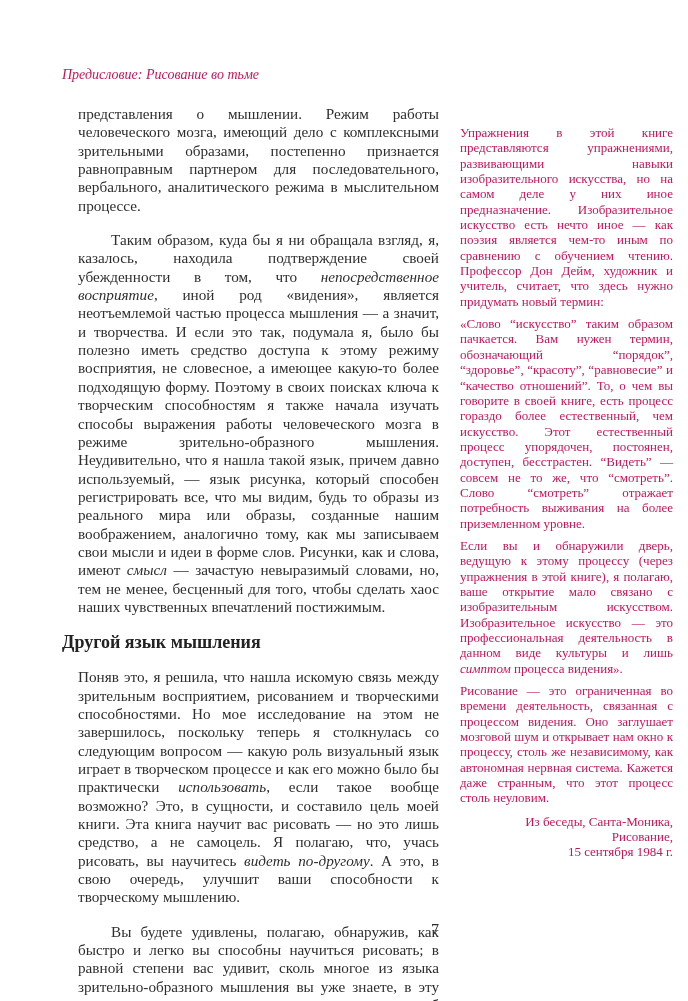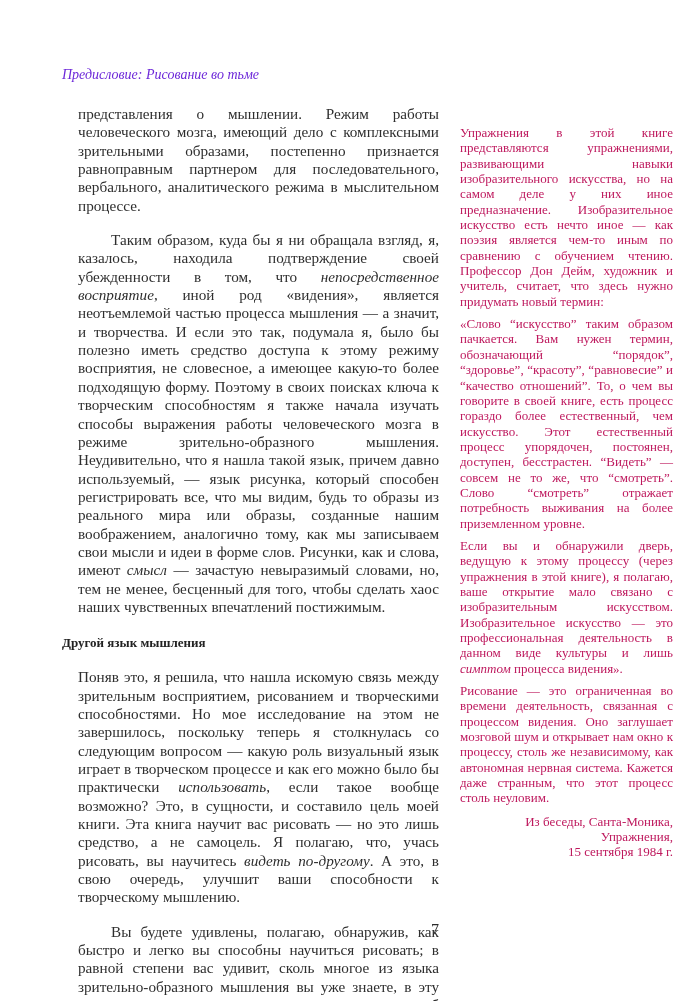--- a/index.html
+++ b/index.html
@@ -1,22 +1,22 @@
 <!DOCTYPE html>
 <html><head>
   <meta charset="utf-8">
   <style>
     html, body { margin: 0; padding: 0; background: #ffffff; }
     body { width: 688px; height: 1001px; position: relative; overflow: hidden;
       font-family: "Liberation Serif", "DejaVu Serif", serif; color: #2e2e2e; }
-    .running-head { position: absolute; left: 62px; top: 67px; font-style: italic; font-size: 14px; color: #6d28d9; }
+    .running-head { position: absolute; left: 62px; top: 67px; font-style: italic; font-size: 14px; color: #be185d; }
     .main { position: absolute; left: 62px; top: 89px; width: 393px; font-size: 15.2px; line-height: 18.35px; text-align: justify; hyphens: manual; }
     .main p { margin: 16px; }
     .main p.indent { text-indent: 33px; }
-    .main h2 { margin: 17px 0 0 0; font-size: 13px; line-height: 19px; font-weight: bold; color: #222; }
+    .main h2 { margin: 17px 0 0 0; font-size: 18px; line-height: 19px; font-weight: bold; color: #222; }
     .side { position: absolute; left: 460px; top: 125px; width: 213px; font-size: 13px; line-height: 15.35px; text-align: justify; color: #be185d; }
     .side p { margin: 0 0 7px 0; }
     .side p.source { text-align: right; margin-top: 8px; }
     .page-number { position: absolute; left: 431px; top: 921px; font-size: 16px; color: #2a2a2a; }
     em { }
   </style>
 </head>
 <body>
 
 <div class="running-head">Предисловие: Рисование во тьме</div>
@@ -33,18 +33,18 @@
   <p class="indent"><span>Вы будете удивлены, полагаю, обнаружив, как быстро и легко вы способны научиться рисовать; в равной степени вас удивит, сколь многое из языка зрительно-образного мышления вы уже знаете, в эту самую минуту, возможно, даже не догадываясь об этом. И я надеюсь, что вы также откроете для себя, что этот новый язык, интегрируясь с языком вербально-аналитического мышления, способен внести ингредиенты, необходимые не только для истинного творчества, т. е. новых или новаторских общественно-значимых идей, озарений, изобретений или открытий, но также для отыскания творческих решений проблем повседневной жизни.</span></p>
 </div>
 
 <div class="side">
   <p><span>Упражнения в этой книге представляются упражнениями, развивающими навыки изобразительного искусства, но на самом деле у них иное предназначение. Изобразительное искусство есть нечто иное — как поэзия является чем-то иным по сравнению с обучением чтению. Профессор Дон Дейм, художник и учитель, считает, что здесь нужно придумать новый термин:</span></p>
   <p><span>«Слово “искусство” таким образом пачкается. Вам нужен термин, обозначающий “порядок”, “здоровье”, “красоту”, “равновесие” и “качество отношений”. То, о чем вы говорите в своей книге, есть процесс гораздо более естественный, чем искусство. Этот естественный процесс упорядочен, постоянен, доступен, бесстрастен. “Видеть” — совсем не то же, что “смотреть”. Слово “смотреть” отражает потребность выживания на более приземленном уровне.</span></p>
   <p><span>Если вы и обнаружили дверь, ведущую к этому процессу (через упражнения в этой книге), я полагаю, ваше открытие мало связано с изобразительным искусством. Изобразительное искусство — это профессиональная деятельность в данном виде культуры и лишь </span><em>симптом</em><span> процесса видения».</span></p>
   <p><span>Рисование — это ограниченная во времени деятельность, связанная с процессом видения. Оно заглушает мозговой шум и открывает нам окно к процессу, столь же независимому, как автономная нервная система. Кажется даже странным, что этот процесс столь неуловим.</span></p>
   <p class="source">
     <span>Из беседы, Санта-Моника,</span><br>
-    <span>Упражнения,</span><br>
+    <span>Рисование,</span><br>
     <span>15 сентября 1984 г.</span>
   </p>
 </div>
 
 <div class="page-number">7</div>
 
 </body></html>

